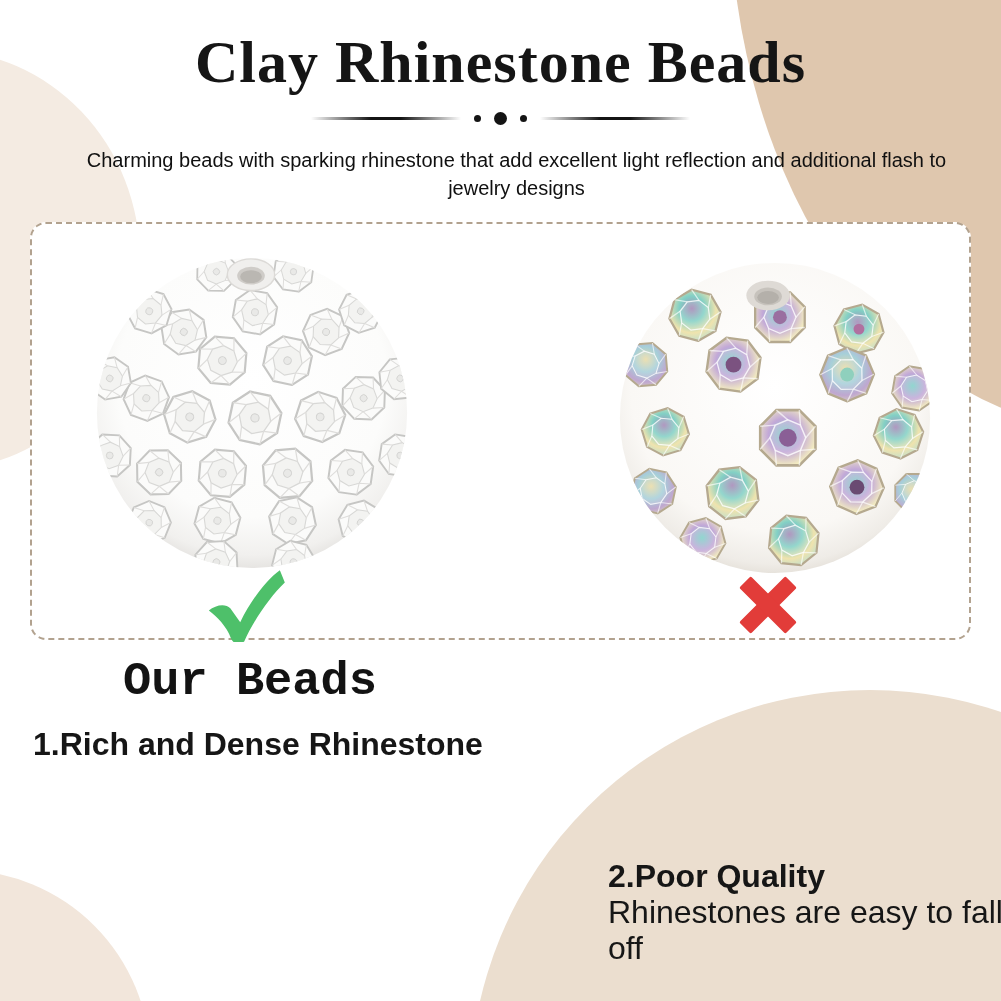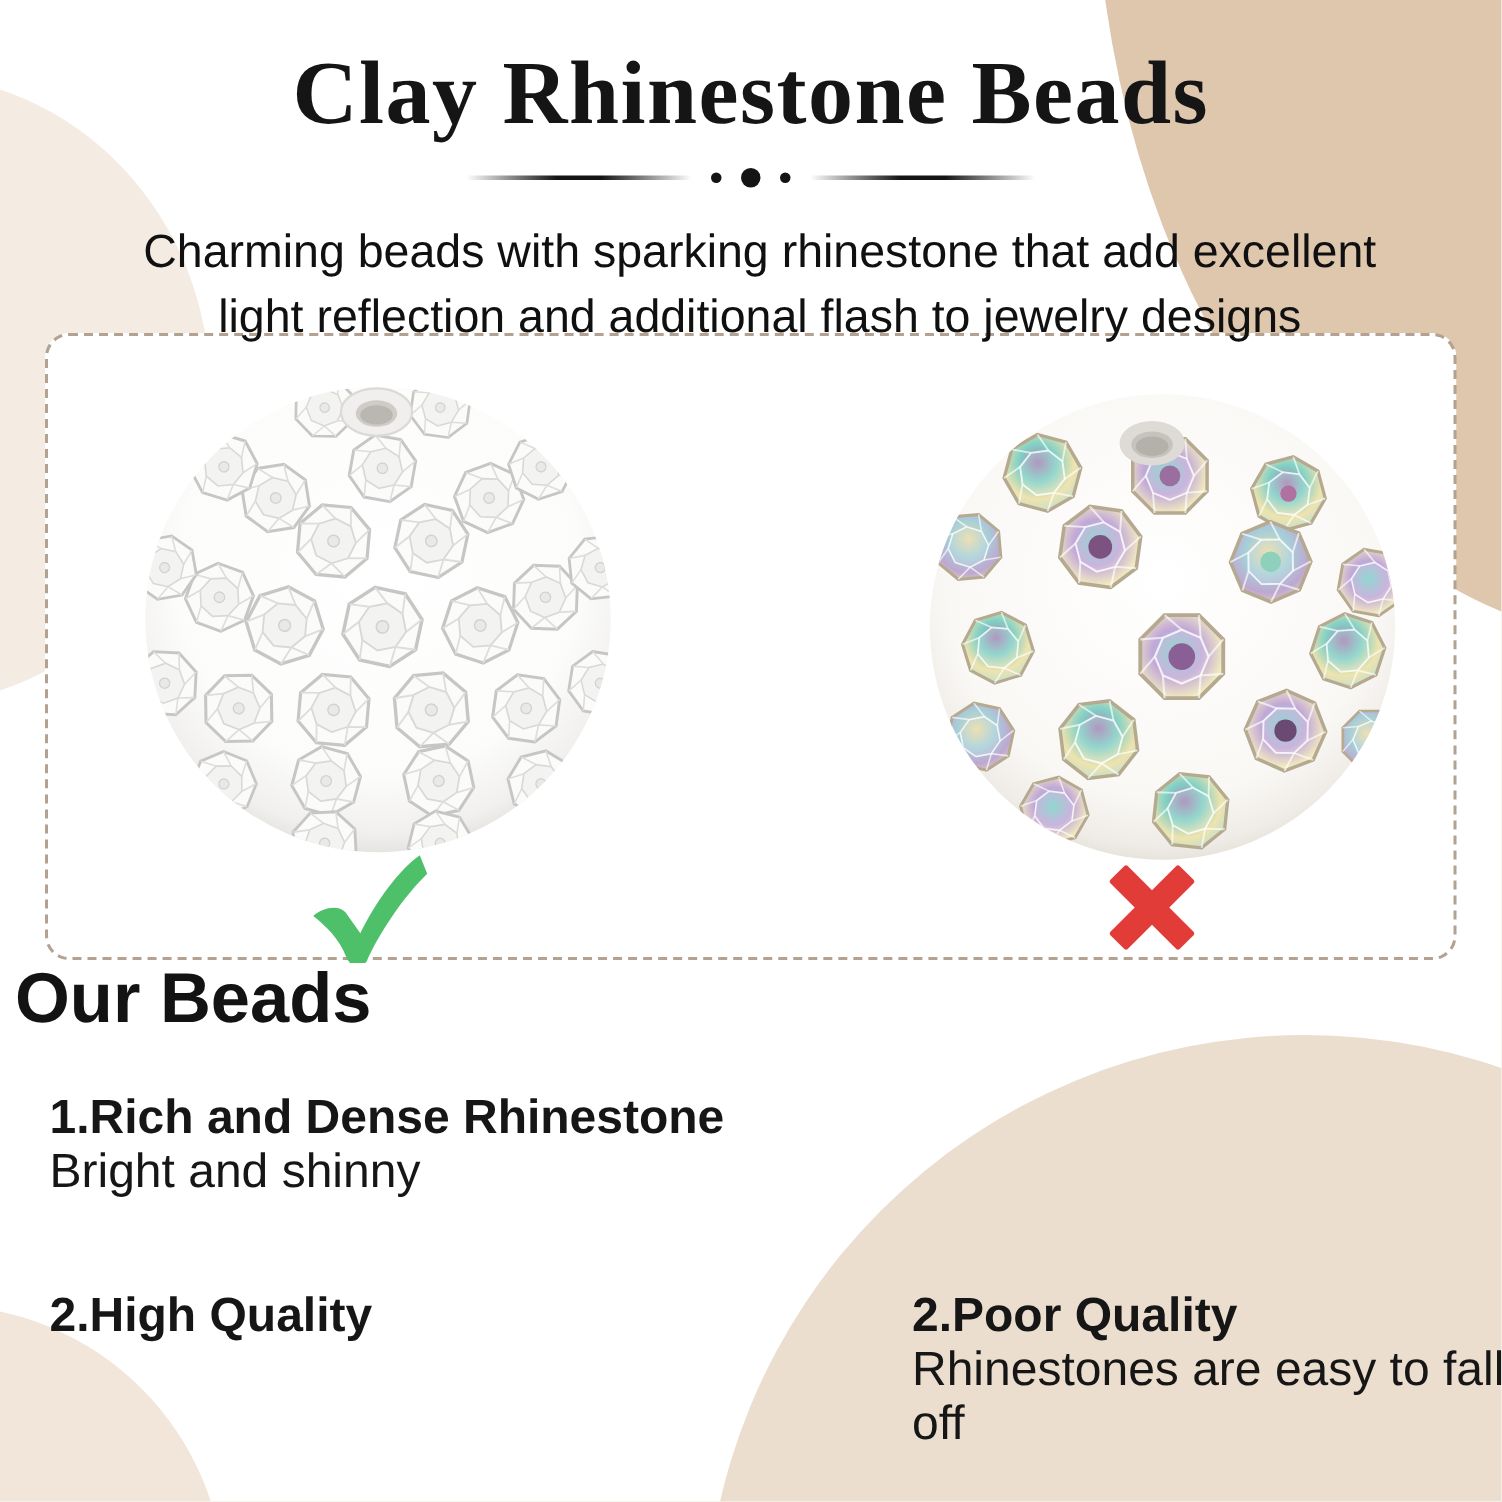--- a/index.html
+++ b/index.html
@@ -13,34 +13,34 @@
 
   .page-title{position:absolute;top:28px;left:0;width:100%;text-align:center;z-index:2;
               font-family:"Liberation Serif",serif;font-weight:bold;font-size:60px;
               letter-spacing:1px;color:#151515;}
   .divider{position:absolute;top:112px;left:0;width:100%;display:flex;align-items:center;
            justify-content:center;gap:13px;z-index:2;}
   .divline{width:150px;height:3px;background:linear-gradient(to right,rgba(17,17,17,0),#141414 40%,#141414 60%,rgba(17,17,17,0));}
   .dot{border-radius:50%;background:#141414;}
   .dot-s{width:7px;height:7px;}
   .dot-b{width:13px;height:13px;}
-  .subtitle{position:absolute;top:146px;left:66px;width:881px;text-align:center;z-index:2;
-            font-size:31px;line-height:1.4;color:#101010;}
+  .subtitle{position:absolute;top:146px;left:76px;width:881px;text-align:center;z-index:2;
+            font-size:20px;line-height:1.4;color:#101010;}
 
   .compare-box{position:absolute;left:30px;top:222px;width:937px;height:414px;z-index:1;
                background:#ffffff;border:2px dashed #b2a28f;border-radius:16px;}
   .bead{position:absolute;z-index:2;width:326px;height:326px;}
   .bead-left{left:89px;top:249px;}
   .bead-right{left:612px;top:254px;}
   .verdict{position:absolute;z-index:2;}
   .verdict-check{left:196px;top:566px;width:100px;height:76px;}
   .verdict-cross{left:736px;top:576px;width:64px;height:58px;}
 
-  .col-heading{position:absolute;top:637px;z-index:2;text-align:left;
-               font-family:Liberation Sans, sans-serif;font-weight:bold;font-size:47px;color:#131313;}
+  .col-heading{position:absolute;top:655px;z-index:2;text-align:center;
+               font-family:Liberation Mono, monospace;font-weight:bold;font-size:47px;color:#131313;}
   .col-heading.left{left:10px;width:480px;}
   .col-heading.right{left:545px;width:450px;}
 
   .feature{position:absolute;z-index:2;font-size:32px;line-height:36px;}
   .feature .f-title{font-weight:bold;}
   .f1L{left:33px;top:726px;width:545px;}
   .f2L{left:33px;top:858px;width:450px;}
   .f1R{left:608px;top:726px;width:382px;}
   .f2R{left:608px;top:858px;width:400px;}
   svg{display:block;}
@@ -216,23 +216,21 @@
         <rect x="-9" y="-36" width="18" height="72" rx="2" transform="rotate(45)"></rect>
         <rect x="-9" y="-36" width="18" height="72" rx="2" transform="rotate(-45)"></rect>
       </g>
     </svg>
   </div>
 
   <div class="col-heading left">Our Beads</div>
 
   <div class="feature f1L">
     <div class="f-title">1.Rich and Dense Rhinestone</div>
-    <div class="f-desc">Bright and shinny</div>
   </div>
   <div class="feature f2L">
-    <div class="f-title">2.High Quality</div>
   </div>
   <div class="feature f2R">
     <div class="f-title">2.Poor Quality</div>
     <div class="f-desc">Rhinestones are easy to fall off</div>
   </div>
 
 </div>
 
 </body></html>

